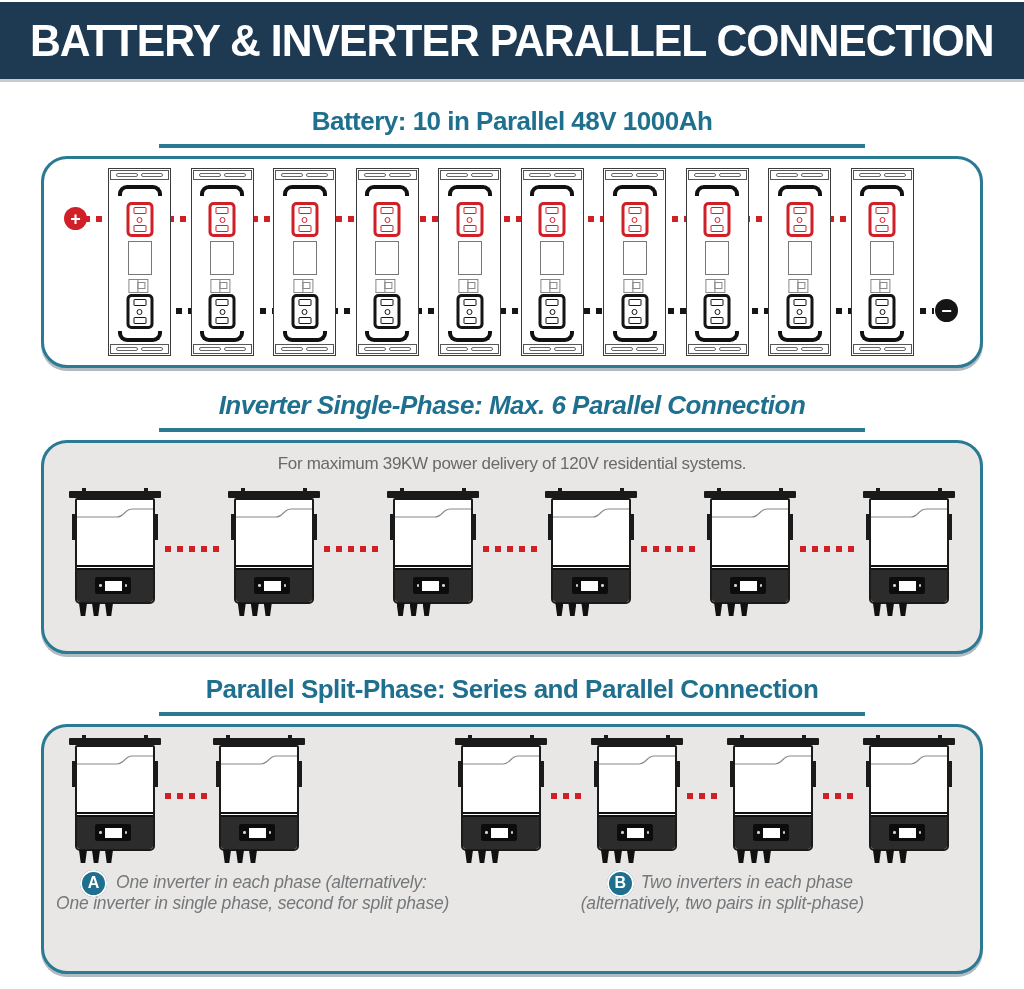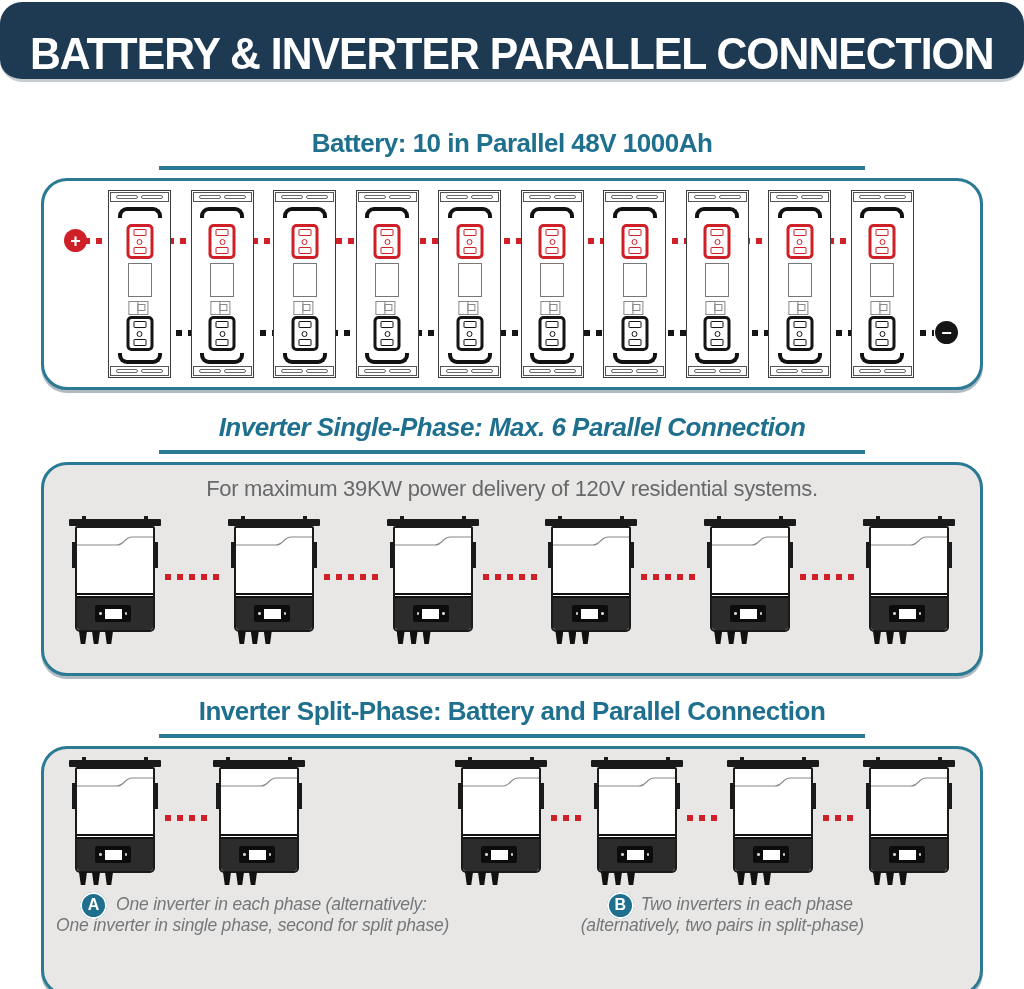--- a/index.html
+++ b/index.html
@@ -5,36 +5,36 @@
   :root{
     --banner-bg:#1d3a52; --teal:#1f6f8e; --teal-line:#2a7a94;
     --panel-gray:#e8e7e5; --body-gray:#67696b; --note-gray:#75787a;
     --red:#cf2027; --ink:#151515;
   }
   *{box-sizing:border-box;}
   html,body{margin:0;padding:0;}
   body{width:1024px;height:989px;background:#fff;font-family:"Liberation Sans",sans-serif;overflow:hidden;position:relative;}
 
   
-  .banner{margin-top:2px;height:80px;background:var(--banner-bg);display:flex;align-items:flex-end;justify-content:center;border-bottom:3px solid #c6cccf;border-radius:22px;}
+  .banner{margin-top:2px;height:80px;background:var(--banner-bg);display:flex;align-items:center;justify-content:center;border-bottom:3px solid #c6cccf;}
   .banner h1{margin:0;color:#fff;font-size:44px;font-weight:bold;letter-spacing:-1px;white-space:nowrap;transform:scaleX(0.97);}
 
   
   .heading-rule{width:706px;margin:0 auto;border-bottom:4px solid var(--teal-line);padding-bottom:7px;}
   .heading-rule h2{margin:0;text-align:center;color:var(--teal);font-size:26px;font-weight:bold;letter-spacing:-0.5px;}
-  .hr-battery{margin-top:46px;}
+  .hr-battery{margin-top:24px;}
   .hr-single{margin-top:22px;font-style:italic;}
   .hr-split{margin-top:20px;}
 
   
   .panel{width:942px;margin:8px auto 0;border:3px solid var(--teal-line);border-radius:26px;position:relative;box-shadow:0 3px 0 rgba(30,58,74,0.35);}
   .panel-battery{height:212px;background:#fff;}
   .panel-single{height:214px;background:var(--panel-gray);}
   .panel-split{height:250px;background:var(--panel-gray);}
-  .panel-desc{margin:11px 20px 0;text-align:center;color:var(--body-gray);font-size:22px;letter-spacing:-0.3px;}
+  .panel-desc{margin:11px 20px 0;text-align:center;color:var(--body-gray);font-size:17px;letter-spacing:-0.3px;}
 
   
   .bus{position:absolute;height:6px;z-index:0;}
   .bus-red{top:57px;left:40px;right:108px;background:repeating-linear-gradient(90deg,var(--red) 0 6px,transparent 6px 12px);}
   .bus-black{top:149px;left:96px;right:46px;background:repeating-linear-gradient(90deg,var(--ink) 0 6px,transparent 6px 12px);}
   .pole{position:absolute;width:23px;height:23px;border-radius:50%;color:#fff;font-weight:bold;display:flex;align-items:center;justify-content:center;z-index:2;font-size:18px;line-height:1;}
   .pole-plus{left:20px;top:48px;background:var(--red);}
   .pole-minus{right:22px;top:140px;background:#151515;}
   .battery-row{position:absolute;left:64px;right:66px;top:9px;display:flex;justify-content:space-between;z-index:1;}
   .battery{position:relative;width:63px;height:188px;background:#fff;border:1.5px solid #3c3c3c;}
@@ -515,21 +515,21 @@
     <div class="inv-glands">
       <span class="inv-gland"></span>
           <span class="inv-gland"></span>
           <span class="inv-gland"></span>
     </div>
   </div>
 </div>
 </section>
 
 <div class="heading-rule hr-split">
-  <h2>Inverter Split-Phase: Battery and Parallel Connection</h2>
+  <h2>Parallel Split-Phase: Series and Parallel Connection</h2>
 </div>
 
 <section class="panel panel-split">
   <div class="inv-row inv-row-split">
     <div class="group group-a">
   <div class="inverter">
     <span class="inv-screw s1"></span>
     <span class="inv-screw s2"></span>
     <div class="inv-mount"></div>
     <span class="inv-ear e1"></span>

